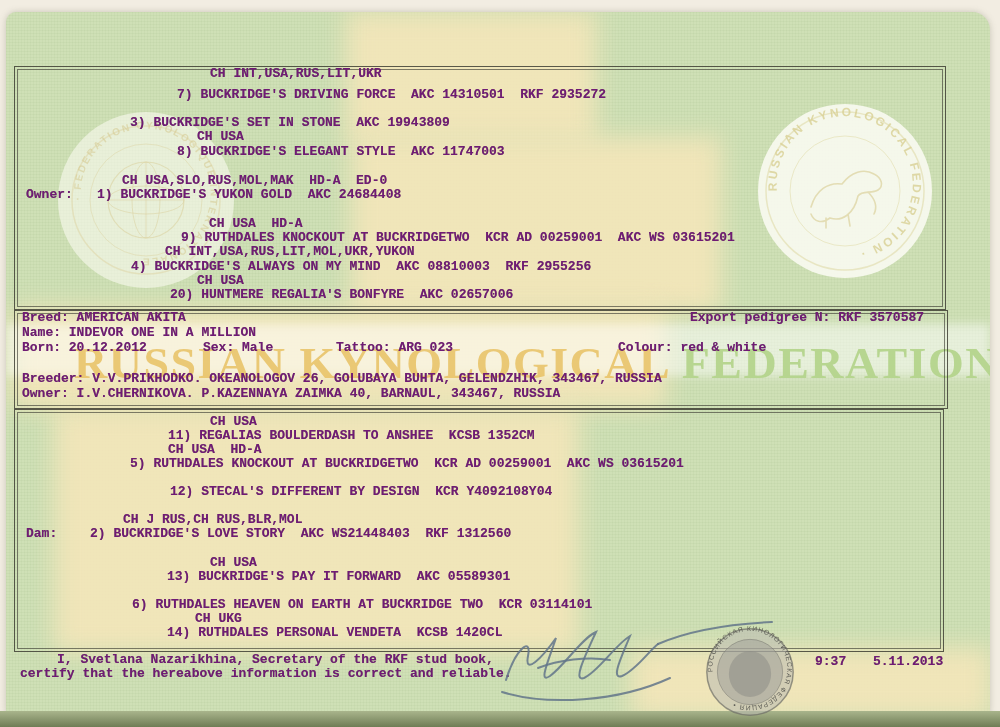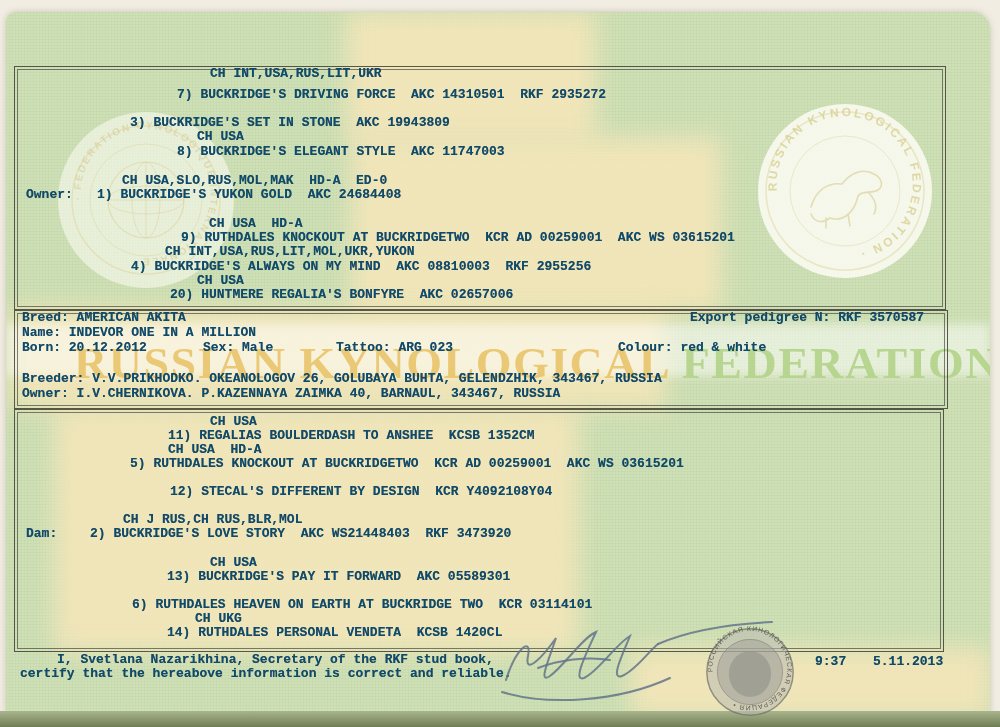--- a/index.html
+++ b/index.html
@@ -31,21 +31,21 @@
   .wm-orange{color:rgba(231,193,99,.85);}
   .wm-green{color:rgba(180,212,140,.95);}
   .seal{position:absolute;z-index:2;}
   .dbl{position:absolute;border:1px solid rgba(62,62,52,.85);z-index:3;}
   .dbl::before{
     content:"";position:absolute;inset:2px;border:1px solid rgba(62,62,52,.65);
   }
   .ln{
     position:absolute;z-index:4;white-space:pre;
     font:700 13px/14px "Liberation Mono","DejaVu Sans Mono",monospace;
-    color:#0c4a6e;text-shadow:0 0 .5px rgba(60,60,52,.55);
+    color:#701a75;text-shadow:0 0 .5px rgba(60,60,52,.55);
   }
   .bottom-edge{
     position:absolute;left:0;top:711px;width:1000px;height:16px;z-index:6;
     background:linear-gradient(#a9b58c,#6f7d55);
   }
   .sig{position:absolute;left:498px;top:616px;z-index:8;}
   .stamp{position:absolute;left:702px;top:624px;z-index:7;}
 </style>
 </head>
 <body>
@@ -118,21 +118,21 @@
 <div class="ln" style="left:22px;top:372px">Breeder: V.V.PRIKHODKO. OKEANOLOGOV 26, GOLUBAYA BUHTA, GELENDZHIK, 343467, RUSSIA</div>
 <div class="ln" style="left:22px;top:387px">Owner: I.V.CHERNIKOVA. P.KAZENNAYA ZAIMKA 40, BARNAUL, 343467, RUSSIA</div>
 
 <div class="ln" style="left:210px;top:415px">CH USA</div>
 <div class="ln" style="left:168px;top:429px">11) REGALIAS BOULDERDASH TO ANSHEE  KCSB 1352CM</div>
 <div class="ln" style="left:168px;top:443px">CH USA  HD-A</div>
 <div class="ln" style="left:130px;top:457px">5) RUTHDALES KNOCKOUT AT BUCKRIDGETWO  KCR AD 00259001  AKC WS 03615201</div>
 <div class="ln" style="left:170px;top:485px">12) STECAL'S DIFFERENT BY DESIGN  KCR Y4092108Y04</div>
 <div class="ln" style="left:123px;top:513px">CH J RUS,CH RUS,BLR,MOL</div>
 <div class="ln" style="left:26px;top:527px">Dam:</div>
-<div class="ln" style="left:90px;top:527px">2) BUCKRIDGE'S LOVE STORY  AKC WS21448403  RKF 3473920</div>
+<div class="ln" style="left:90px;top:527px">2) BUCKRIDGE'S LOVE STORY  AKC WS21448403  RKF 1312560</div>
 <div class="ln" style="left:210px;top:556px">CH USA</div>
 <div class="ln" style="left:167px;top:570px">13) BUCKRIDGE'S PAY IT FORWARD  AKC 05589301</div>
 <div class="ln" style="left:132px;top:598px">6) RUTHDALES HEAVEN ON EARTH AT BUCKRIDGE TWO  KCR 03114101</div>
 <div class="ln" style="left:195px;top:612px">CH UKG</div>
 <div class="ln" style="left:167px;top:626px">14) RUTHDALES PERSONAL VENDETA  KCSB 1420CL</div>
 
 <div class="ln" style="left:57px;top:653px">I, Svetlana Nazarikhina, Secretary of the RKF stud book,</div>
 <div class="ln" style="left:20px;top:667px">certify that the hereabove information is correct and reliable.</div>
 <div class="ln" style="left:815px;top:655px">9:37</div>
 <div class="ln" style="left:873px;top:655px">5.11.2013</div>

